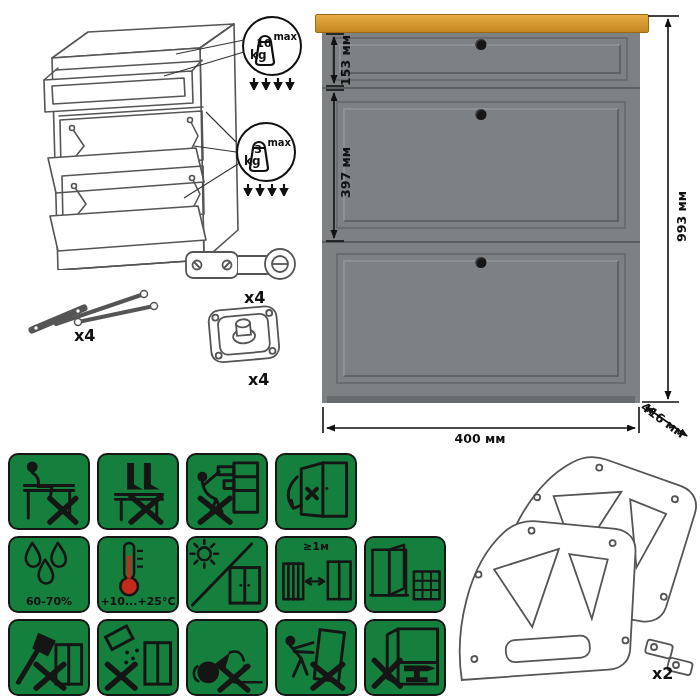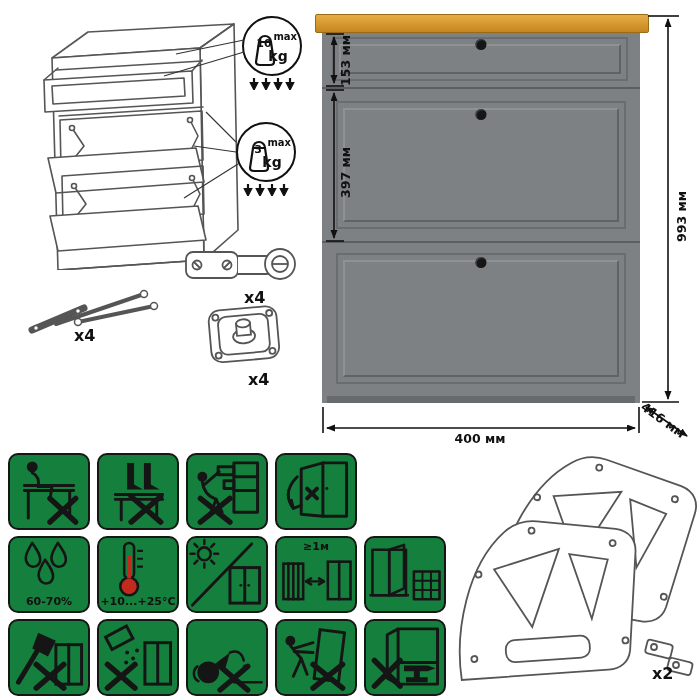--- a/index.html
+++ b/index.html
@@ -33,21 +33,21 @@
   #dim-993{left:674px;top:242px;}
   #dim-800{left:420px;top:431px;width:120px;text-align:center;}
   #dim-416{left:647px;top:399px;transform:rotate(36deg);transform-origin:0 0;}
 
   
   .callout{position:absolute;z-index:4;}
   .callout-circle{position:relative;width:56px;height:56px;border:2.5px solid #111;
     border-radius:50%;background:#fff;}
   .kb-val{position:absolute;left:5px;top:19px;width:30px;text-align:center;
     font-size:11px;font-weight:bold;}
-  .kb-unit{position:absolute;left:19px;top:30px;width:30px;text-align:center;font-size:14px;font-weight:bold;}
+  .kb-unit{position:absolute;left:6px;top:30px;width:30px;text-align:left;font-size:12px;font-weight:bold;}
   .kb-max{position:absolute;right:3px;top:13px;font-size:10px;font-weight:bold;}
   .darrows{display:block;margin:1px auto 0;}
   #callout-drawer{left:242px;top:16px;}
   #callout-flap{left:236px;top:122px;}
 
   
   .qty{position:absolute;font-size:16px;font-weight:bold;}
   #stay-qty{left:74px;top:326px;}
   #hinge-qty{left:244px;top:288px;}
   #plate-qty{left:248px;top:370px;}

